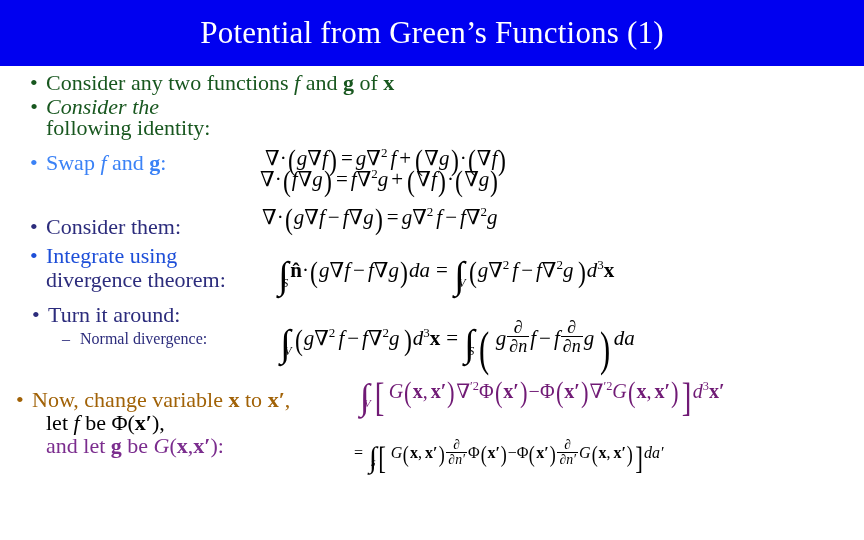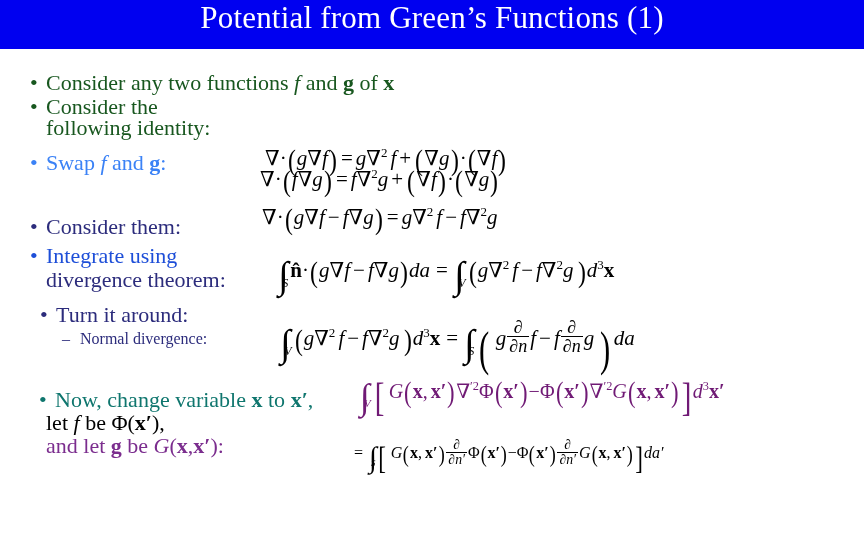--- a/index.html
+++ b/index.html
@@ -14,23 +14,24 @@
     overflow: hidden;
     font-family: "Liberation Serif", "DejaVu Serif", serif;
   }
 
   
   #title-banner {
     position: absolute;
     left: 0;
     top: 0;
     width: 864px;
-    height: 49px;
+    height: 66px;
     background: #0000f0;
     display: flex;
+    align-items: center;
     justify-content: center;
   }
   #title-text {
     color: #ffffff;
     font-size: 31px;
     font-family: "Liberation Serif", "DejaVu Serif", serif;
     letter-spacing: 0.2px;
     white-space: nowrap;
   }
 
@@ -143,21 +144,21 @@
 <body style="background: rgb(255, 255, 255);">
 
 <div id="title-banner" style="background: rgb(0, 0, 240);">
   <div id="title-text" style="color: rgb(255, 255, 255);">Potential from Green’s Functions (1)</div>
 </div>
 
 <div class="bullet-line c-green" style="left: 30px; top: 72px; color: rgb(24, 87, 31);">
   <span class="bullet-dot">•</span><span>Consider any two functions </span><span class="it">f</span><span> and </span><span class="bd">g</span><span> of </span><span class="bd">x</span>
 </div>
 
-<div class="bullet-line c-green" style="left: 30px; top: 96px; color: rgb(24, 87, 31);">
+<div class="bullet-line c-green" style="left: 30px; top: 96px; color: rgb(24, 87, 31); font-style: italic;">
   <span class="bullet-dot">•</span><span>Consider the</span>
 </div>
 <div class="bullet-line c-green indent-1" style="left: 30px; top: 117px; color: rgb(24, 87, 31);">
   <span>following identity:</span>
 </div>
 
 <div class="bullet-line c-green" style="left: 30px; top: 152px; color: #3b82f6;">
   <span class="bullet-dot">•</span><span>Swap </span><span class="it">f</span><span> and </span><span class="bd">g</span><span>:</span>
 </div>
 
@@ -165,28 +166,28 @@
   <span class="bullet-dot">•</span><span>Consider them:</span>
 </div>
 
 <div class="bullet-line c-navy" style="left: 30px; top: 245px; color: #1d4ed8;">
   <span class="bullet-dot">•</span><span>Integrate using</span>
 </div>
 <div class="bullet-line c-navy indent-1" style="left: 30px; top: 269px; color: rgb(44, 44, 124);">
   <span>divergence theorem:</span>
 </div>
 
-<div class="bullet-line c-navy" style="left: 40px; top: 304px; color: rgb(44, 44, 124);">
+<div class="bullet-line c-navy" style="left: 32px; top: 304px; color: rgb(44, 44, 124);">
   <span class="bullet-dot">•</span><span>Turn it around:</span>
 </div>
 <div class="bullet-line c-navy" style="left: 62px; top: 328px; font-size: 16px; color: rgb(44, 44, 124);">
   <span class="sub-dash">–</span><span>Normal divergence:</span>
 </div>
 
-<div class="bullet-line c-purple" style="left: 39px; top: 389px; color: #0f766e;">
+<div class="bullet-line c-purple" style="left: 16px; top: 389px; color: #a16207;">
   <span class="bullet-dot">•</span><span>Now, change variable </span><span class="bd">x</span><span> to </span><span class="bd">x′</span><span>,</span>
 </div>
 <div class="bullet-line c-purple indent-1" style="left: 30px; top: 412px; color: #000000;">
   <span>let </span><span class="it">f</span><span> be </span><span>Φ(</span><span class="bd">x′</span><span>),</span>
 </div>
 <div class="bullet-line c-purple indent-1" style="left: 30px; top: 435px; color: rgb(123, 45, 142);">
   <span>and let </span><span class="bd">g</span><span> be </span><span class="it">G</span><span>(</span><span class="bd">x</span><span>,</span><span class="bd">x′</span><span>):</span>
 </div>
 
 <div class="math" style="left: 265px; top: 130px; color: rgb(0, 0, 0); margin-top: 16px;">

